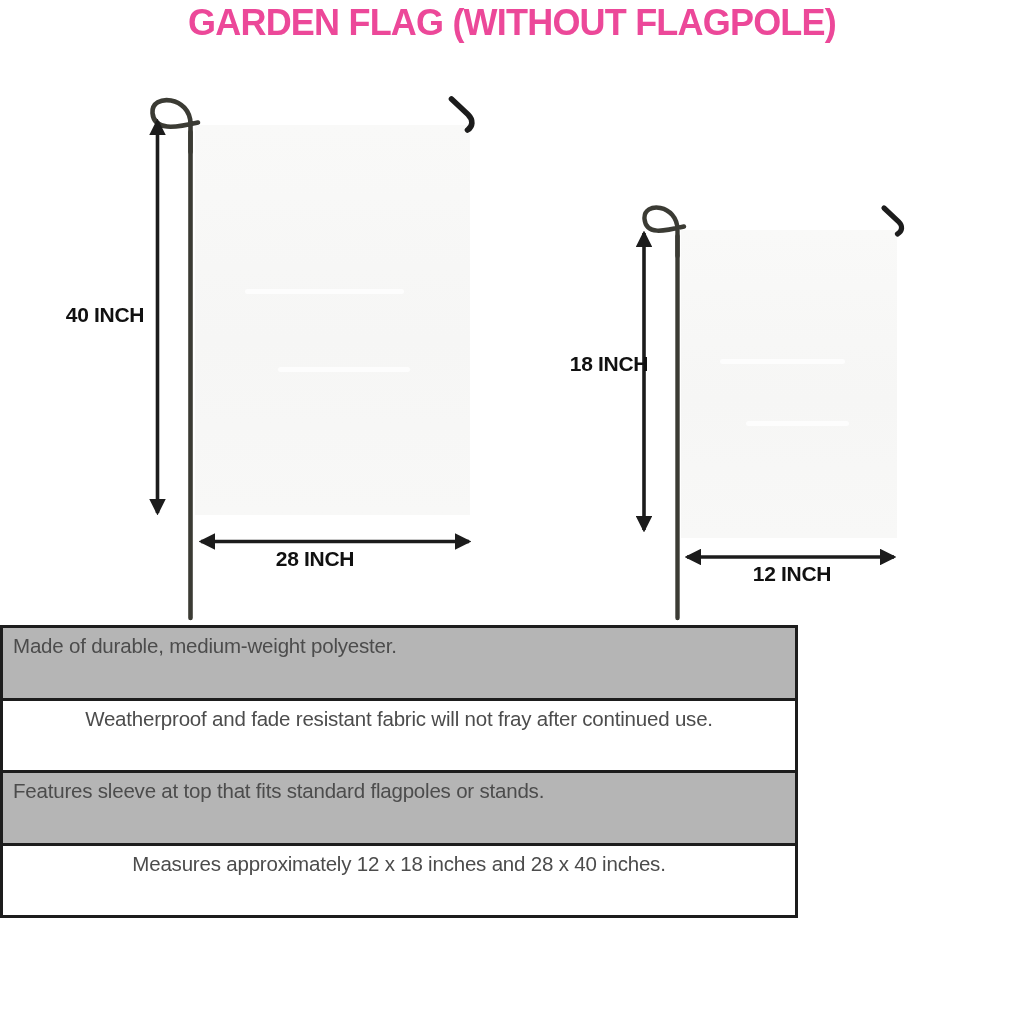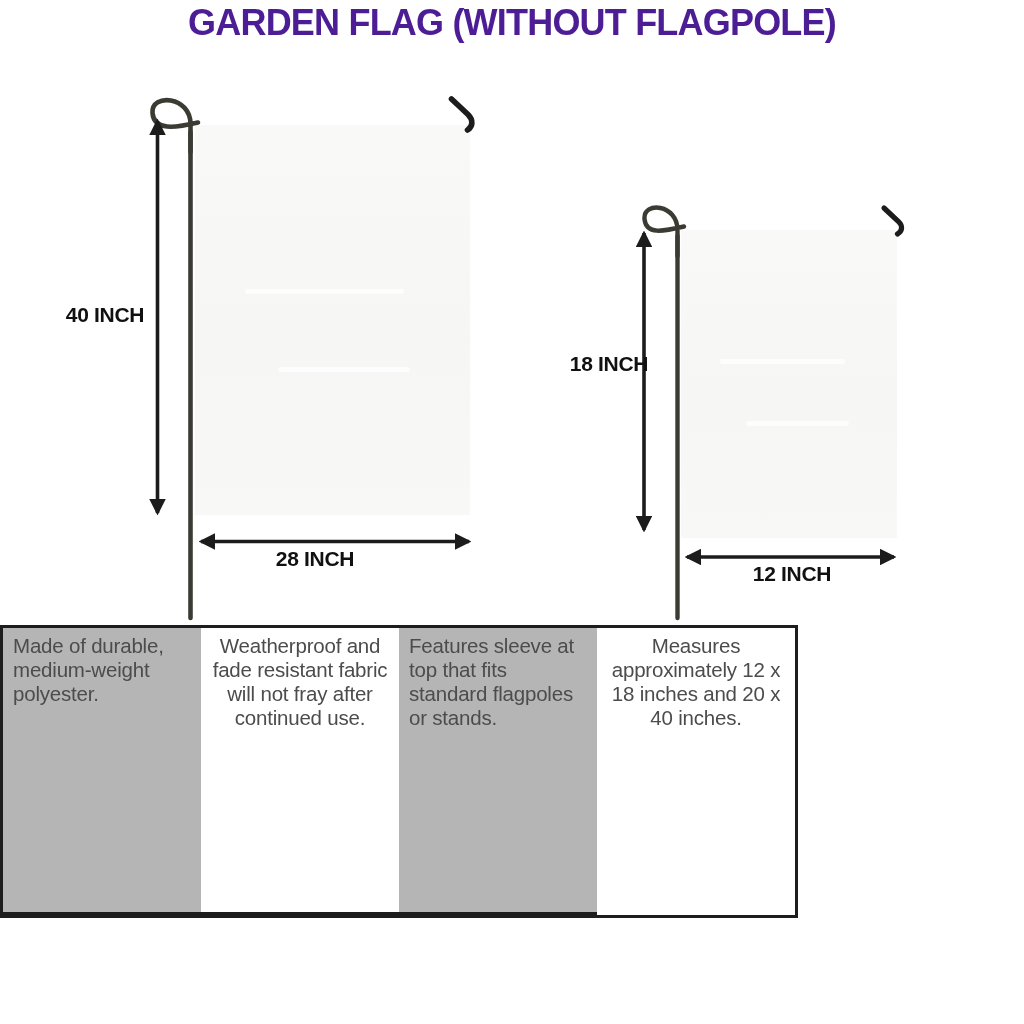--- a/index.html
+++ b/index.html
@@ -11,21 +11,21 @@
     overflow: hidden;
     font-family: "Liberation Sans", sans-serif;
   }
 
   
   .title-block {
     position: absolute;
     top: 2px; left: 0;
     width: 100%;
     text-align: center;
-    color: #4c1d95;
+    color: #ec4899;
     font-weight: bold;
     font-size: 36px;
     line-height: 41px;
     letter-spacing: -0.8px;
   }
 
   
   .flag {
     position: absolute;
     background: linear-gradient(180deg, #f9f9f8 0%, #f6f6f5 55%, #f8f8f7 100%);
@@ -63,21 +63,21 @@
   .lbl-w-small { left: 792px; top: 574px; text-align: right; }
 
   
   .features {
     position: absolute;
     left: 0; top: 625px;
     width: 798px; height: 293px;
     box-sizing: border-box;
     border: 3px solid #1d1d1d;
     display: flex;
-    flex-direction: row;
+    flex-direction: column;
     background: #ffffff;
   }
   .feat-row {
     flex: 1 1 0;
     box-sizing: border-box;
     padding: 6px 10px 0 10px;
     font-size: 20.5px;
     letter-spacing: -0.2px;
     color: #4c4c4c;
     border-bottom: 3px solid #1d1d1d;
@@ -136,17 +136,17 @@
     <div class="feat-row shaded">
       <span>Made of durable, medium-weight polyester.</span>
     </div>
     <div class="feat-row plain">
       <span>Weatherproof and fade resistant fabric will not fray after continued use.</span>
     </div>
     <div class="feat-row shaded">
       <span>Features sleeve at top that fits standard flagpoles or stands.</span>
     </div>
     <div class="feat-row plain">
-      <span>Measures approximately 12 x 18 inches and 20 x 40 inches.</span>
+      <span>Measures approximately 12 x 18 inches and 28 x 40 inches.</span>
     </div>
   </div>
 
 </div>
 
 </body></html>

